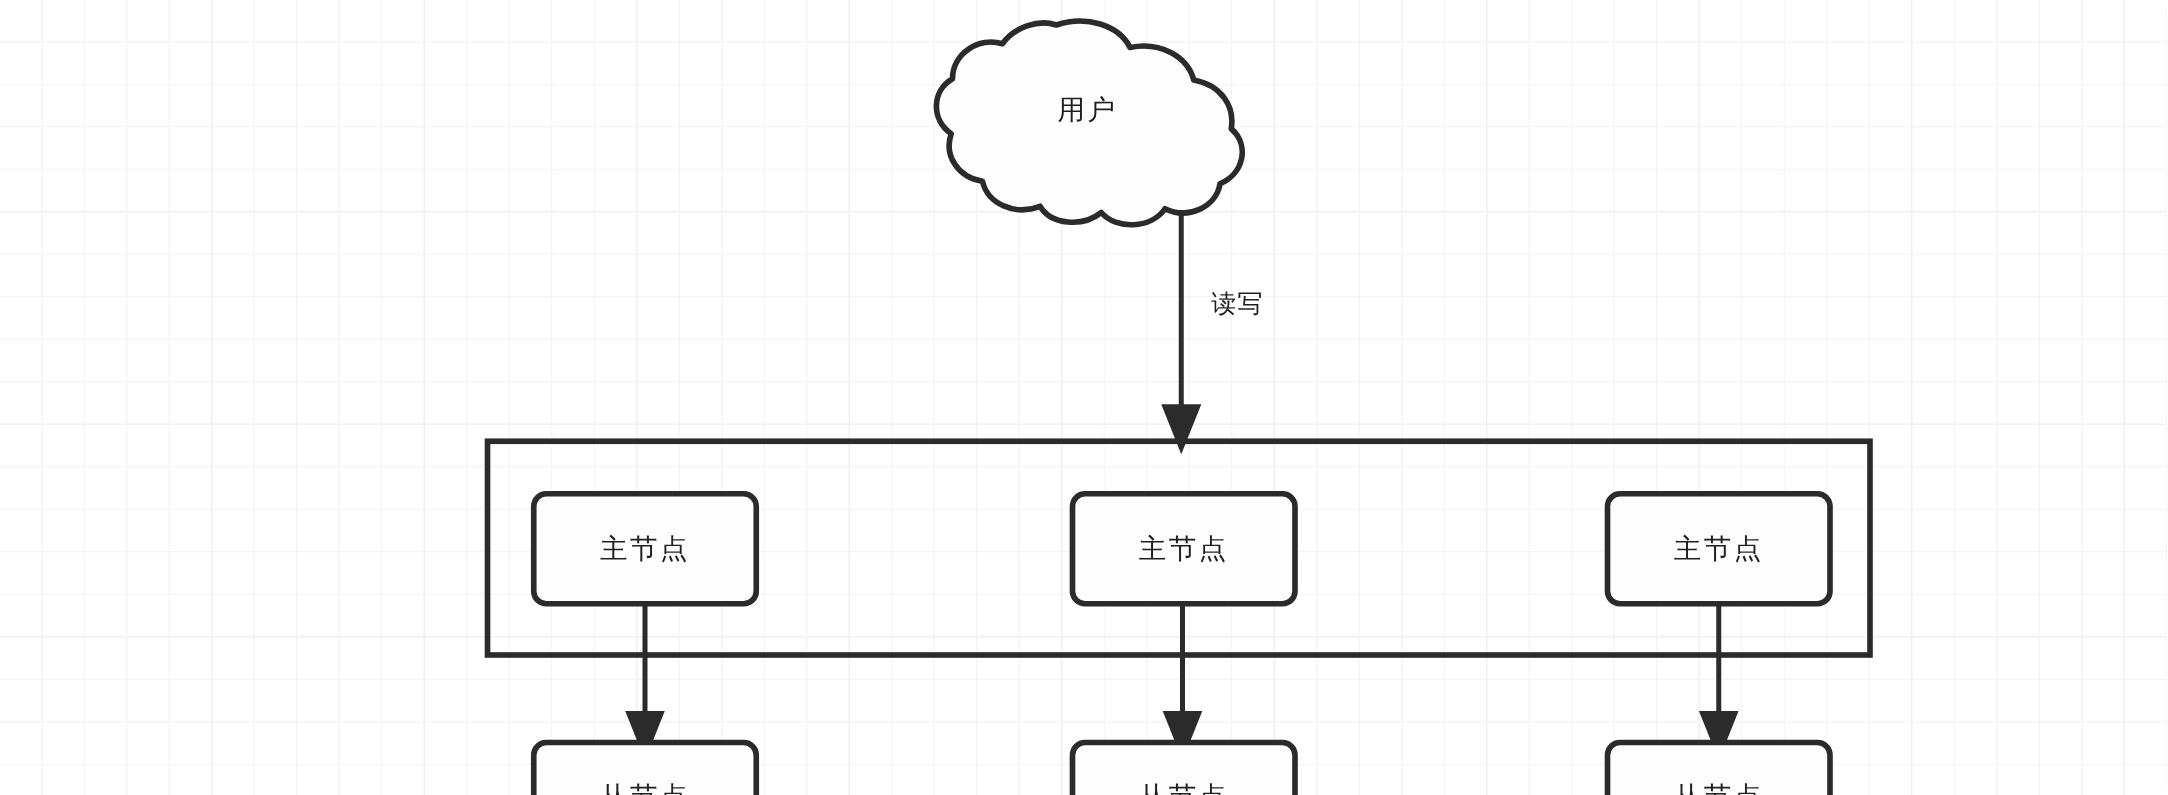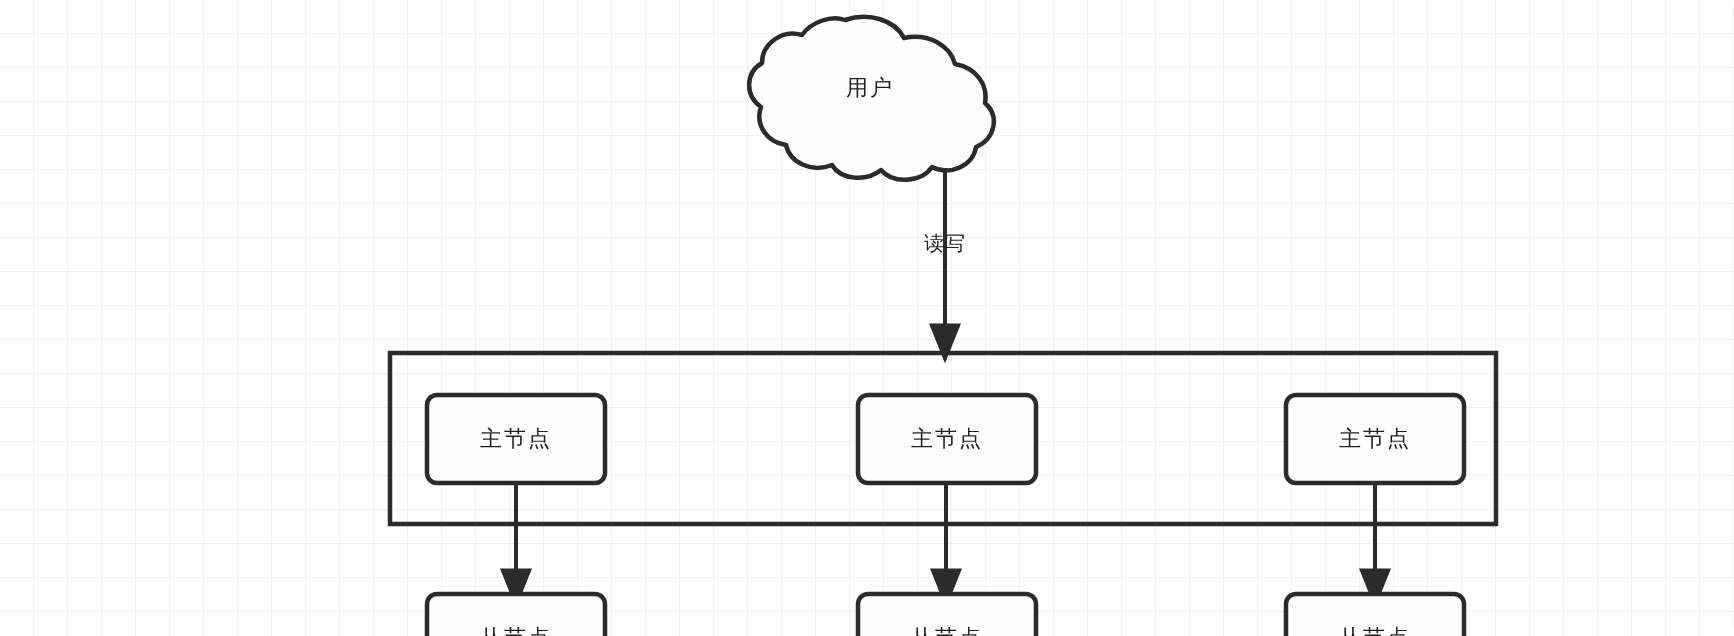--- a/index.html
+++ b/index.html
@@ -100,21 +100,21 @@
     <line x1="946" y1="483" x2="946" y2="590" stroke="#2b2b2b" stroke-width="4" marker-end="url(#arrowhead)"></line>
     <line x1="1375" y1="483" x2="1375" y2="590" stroke="#2b2b2b" stroke-width="4" marker-end="url(#arrowhead)"></line>
 
     <rect x="427" y="594" width="178" height="88" rx="10" ry="10" fill="#fdfdfd" stroke="#2b2b2b" stroke-width="4.5"></rect>
     <rect x="858" y="594" width="178" height="88" rx="10" ry="10" fill="#fdfdfd" stroke="#2b2b2b" stroke-width="4.5"></rect>
     <rect x="1286" y="594" width="178" height="88" rx="10" ry="10" fill="#fdfdfd" stroke="#2b2b2b" stroke-width="4.5"></rect>
   </svg>
 
   <div class="node-label" style="left:870px; top:88px;">用户</div>
 
-  <div class="edge-label" style="left:945px; top:243px;">读写</div>
+  <div class="edge-label" style="left:990px; top:243px;">读写</div>
 
   <div class="node-label" style="left:516px; top:439px;">主节点</div>
   <div class="node-label" style="left:947px; top:439px;">主节点</div>
   <div class="node-label" style="left:1375px; top:439px;">主节点</div>
 
   <div class="node-label" style="left:516px; top:638px;">从节点</div>
   <div class="node-label" style="left:947px; top:638px;">从节点</div>
   <div class="node-label" style="left:1375px; top:638px;">从节点</div>
 
 </div>

